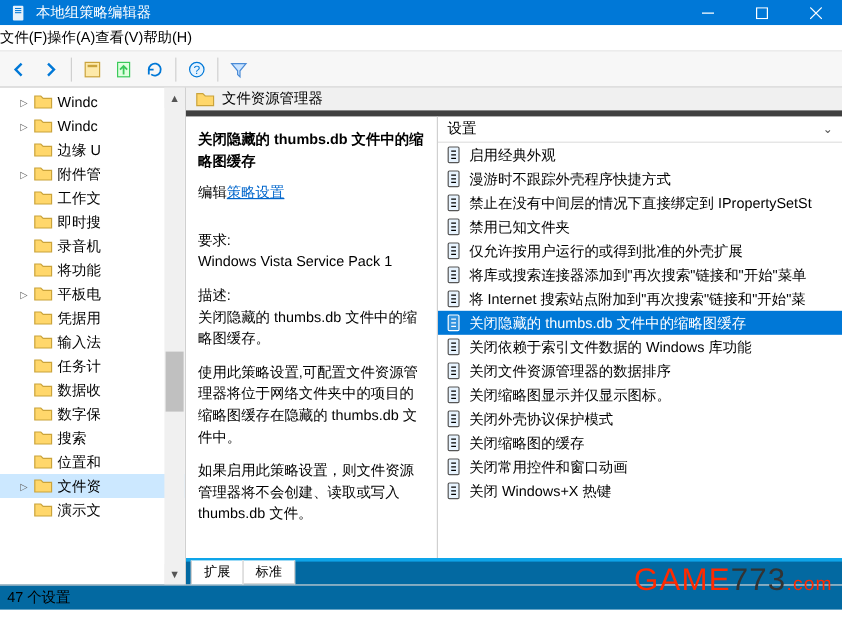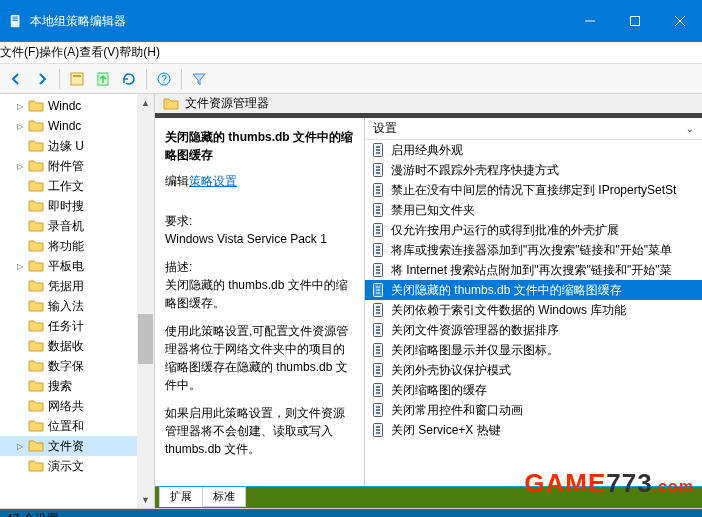--- a/index.html
+++ b/index.html
@@ -1,17 +1,17 @@
 <!DOCTYPE html>
 <html><head>
 <meta charset="utf-8">
 <style>
 * { margin: 0; padding: 0; box-sizing: border-box; font-family: "Microsoft YaHei", "Segoe UI", sans-serif; }
 body { width: 702px; height: 517px; background: #fff; overflow: hidden; position: relative; }
-.titlebar { height: 42px; background: #0078d7; color: #fff; display: flex; align-items: center; padding-left: 8px; font-size: 12px; }
+.titlebar { height: 21px; background: #0078d7; color: #fff; display: flex; align-items: center; padding-left: 8px; font-size: 12px; }
 .titlebar .icon { width: 16px; height: 16px; margin-right: 6px; display: inline-flex; align-items: center; justify-content: center; }
 .titlebar .title { flex: 1; }
 .winbtns { display: flex; }
 .winbtn { width: 45px; height: 30px; display: flex; align-items: center; justify-content: center; cursor: pointer; }
 .menubar { height: 22px; background: #fff; border-bottom: 1px solid #e0e0e0; display: flex; align-items: center; font-size: 12px; }
 .menuitem { padding: 0 0; cursor: default; }
 .toolbar { height: 30px; background: #f7f7f7; border-bottom: 1px solid #d0d0d0; display: flex; align-items: center; padding: 0 4px; gap: 2px; }
 .tbtn { width: 24px; height: 24px; display: flex; align-items: center; justify-content: center; cursor: pointer; border: 1px solid transparent; }
 .tsep { width: 1px; height: 20px; background: #d0d0d0; margin: 0 3px; }
 .main { display: flex; height: 414px; }
@@ -28,30 +28,30 @@
 .descpane .heading { font-weight: bold; margin-bottom: 8px; }
 .descpane .editlink { color: #0066cc; text-decoration: underline; cursor: pointer; margin-bottom: 12px; display: inline-block; }
 .descpane .label { margin-top: 10px; }
 .listpane { flex: 1; overflow: hidden; display: flex; flex-direction: column; }
 .listheader { height: 22px; border-bottom: 1px solid #e0e0e0; display: flex; align-items: center; padding: 0 8px; font-size: 12px; cursor: pointer; }
 .listheader .chev { margin-left: auto; font-size: 10px; color: #555; }
 .listitems { flex: 1; overflow-y: auto; overflow-x: auto; }
 .listrow { display: flex; align-items: center; height: 20px; font-size: 12px; padding: 0 6px; cursor: default; white-space: nowrap; }
 .listrow.selected { background: #0078d7; color: #fff; }
 .listrow .licn { width: 16px; height: 16px; margin-right: 4px; flex-shrink: 0; }
-.tabs { height: 22px; border-top: 1px solid #0ea5e9; display: flex; align-items: flex-start; font-size: 12px; padding-left: 4px; background: #4d7c0f; }
+.tabs { height: 22px; border-top: 3px solid #0ea5e9; display: flex; align-items: flex-end; font-size: 12px; padding-left: 4px; background: #0369a1; }
 .tab { padding: 2px 10px; border: 1px solid #d0d0d0; border-top: none; background: #fff; font-size: 11px; margin-right: -1px; cursor: pointer; }
 .tab.active { background: #fff; border-bottom: 1px solid #fff; position: relative; z-index: 1; }
 .statusbar { height: 21px; border-top: 1px solid #d0d0d0; background: #0369a1; font-size: 12px; display: flex; align-items: center; padding: 0 6px; }
 .scrolltrack { position: absolute; right: 0; top: 0; bottom: 0; width: 17px; background: #f0f0f0; }
 .scrollthumb { position: absolute; left: 1px; right: 1px; background: #c0c0c0; border-radius: 0; }
 .scrollbtn { position: absolute; left: 0; right: 0; height: 17px; background: #f0f0f0; display: flex; align-items: center; justify-content: center; font-size: 9px; color: #555; }
 .policy-icon { stroke: #555; fill: #e8f4ff; }
 .selected .policy-icon { stroke: #fff; fill: rgba(255,255,255,.2); }
-.watermark { position: absolute; bottom: 18px; right: 8px; font-weight: 700; font-size: 26px; font-family: Arial Black, sans-serif; pointer-events: none; letter-spacing: 1px; }
+.watermark { position: absolute; bottom: 18px; right: 8px; font-weight: 400; font-size: 26px; font-family: Arial Black, sans-serif; pointer-events: none; letter-spacing: 1px; }
 .watermark .g1 { color: #ff2a00; }
 .watermark .g2 { color: #333; }
 .watermark .g3 { color: #ff2a00; font-size: 16px; }
 </style>
 </head>
 <body>
 
 <div class="titlebar">
   <span class="icon">
     <svg width="14" height="14" viewBox="0 0 16 16">
@@ -234,27 +234,20 @@
             <path d="M1 3 L6 3 L8 5 L15 5 L15 13 L1 13 Z" fill="#ffd76b" stroke="#caa33b"></path>
           </svg></span>
         <span>数字保</span>
       </div>
       <div class="treeitem">
         <span class="exptoggle"> </span>
         <span class="folder"><svg width="16" height="16" viewBox="0 0 16 16">
             <path d="M1 3 L6 3 L8 5 L15 5 L15 13 L1 13 Z" fill="#ffd76b" stroke="#caa33b"></path>
           </svg></span>
         <span>搜索</span>
-      </div>
-      <div class="treeitem">
-        <span class="exptoggle"> </span>
-        <span class="folder"><svg width="16" height="16" viewBox="0 0 16 16">
-            <path d="M1 3 L6 3 L8 5 L15 5 L15 13 L1 13 Z" fill="#ffd76b" stroke="#caa33b"></path>
-          </svg></span>
-        <span>网络共</span>
       </div>
       <div class="treeitem">
         <span class="exptoggle"> </span>
         <span class="folder"><svg width="16" height="16" viewBox="0 0 16 16">
             <path d="M1 3 L6 3 L8 5 L15 5 L15 13 L1 13 Z" fill="#ffd76b" stroke="#caa33b"></path>
           </svg></span>
         <span>位置和</span>
       </div>
       <div class="treeitem selected">
         <span class="exptoggle">▷</span>
@@ -427,21 +420,21 @@
                 </svg></span>
               <span>关闭常用控件和窗口动画</span>
             </div>
             <div class="listrow">
               <span class="licn"><svg width="16" height="16" viewBox="0 0 16 16">
                   <rect class="policy-icon" x="2.5" y="1.5" width="9" height="13" rx="1" stroke-width="1"></rect>
                   <line x1="5" y1="5" x2="9" y2="5" stroke="currentColor" stroke-width="1"></line>
                   <line x1="5" y1="8" x2="9" y2="8" stroke="currentColor" stroke-width="1"></line>
                   <line x1="5" y1="11" x2="9" y2="11" stroke="currentColor" stroke-width="1"></line>
                 </svg></span>
-              <span>关闭 Service+X 热键</span>
+              <span>关闭 Windows+X 热键</span>
             </div>
           </div>
       </div>
     </div>
     <div class="tabs">
       <div class="tab active">扩展</div>
       <div class="tab">标准</div>
     </div>
   </div>
 </div>

